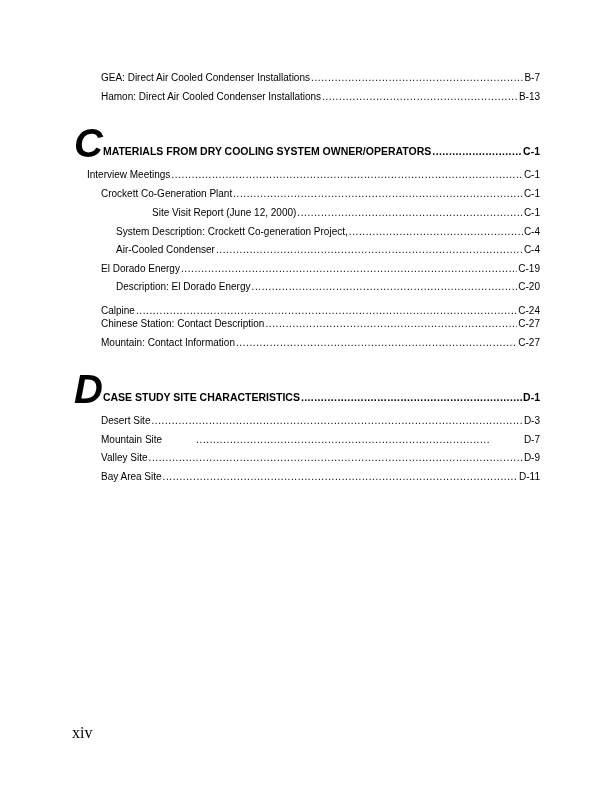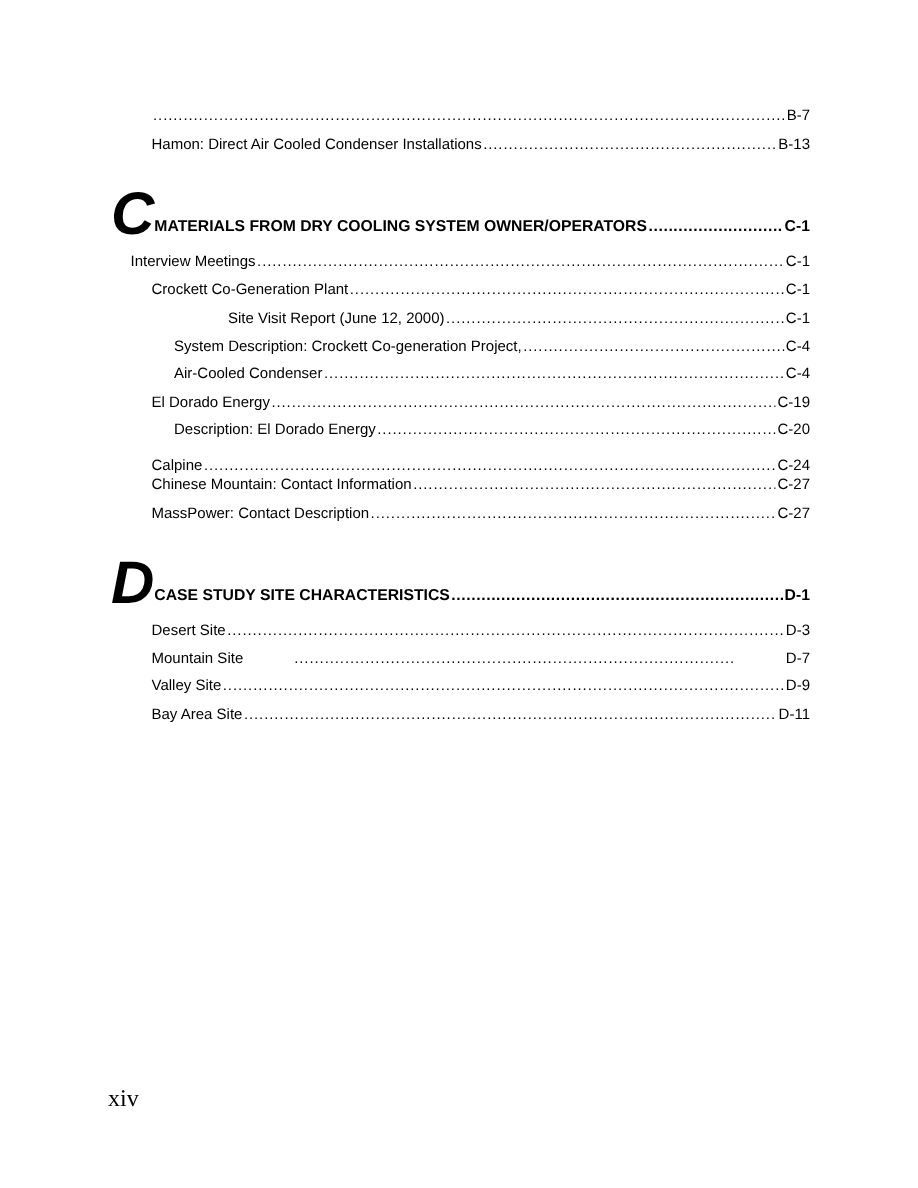--- a/index.html
+++ b/index.html
@@ -43,20 +43,21 @@
     .heading .page { font-weight: bold; font-size: 10.5px; line-height: 14px; padding-bottom: 3px; }
     .folio {
       position: absolute; left: 72px; top: 724px;
       font-family: "Liberation Serif", serif; font-size: 16px;
     }
   </style>
 </head>
 <body>
 
 <div class="toc-line lvl2" style="top:71px;">
+  <span class="title">GEA: Direct Air Cooled Condenser Installations</span>
   <span class="leader"></span>
   <span class="page">B-7</span>
 </div>
 <div class="toc-line lvl2" style="top:90px;">
   <span class="title">Hamon: Direct Air Cooled Condenser Installations</span>
   <span class="leader"></span>
   <span class="page">B-13</span>
 </div>
 
 <div class="heading" style="top:125px;">
@@ -100,26 +101,26 @@
   <span class="title">Description: El Dorado Energy</span>
   <span class="leader"></span>
   <span class="page">C-20</span>
 </div>
 <div class="toc-line lvl2" style="top:304px;align-items:flex-end;">
   <span class="title">Calpine</span>
   <span class="leader"></span>
   <span class="page">C-24</span>
 </div>
 <div class="toc-line lvl2" style="top:317px;">
-  <span class="title">Chinese Mountain: Contact Information</span>
+  <span class="title">Chinese Station: Contact Description</span>
   <span class="leader"></span>
   <span class="page">C-27</span>
 </div>
 <div class="toc-line lvl2" style="top:336px;">
-  <span class="title">MassPower: Contact Description</span>
+  <span class="title">Mountain: Contact Information</span>
   <span class="leader"></span>
   <span class="page">C-27</span>
 </div>
 
 <div class="heading" style="top:371px;">
   <span class="letter">D</span>
   <span class="htitle">CASE STUDY SITE CHARACTERISTICS</span>
   <span class="leader"></span>
   <span class="page">D-1</span>
 </div>

